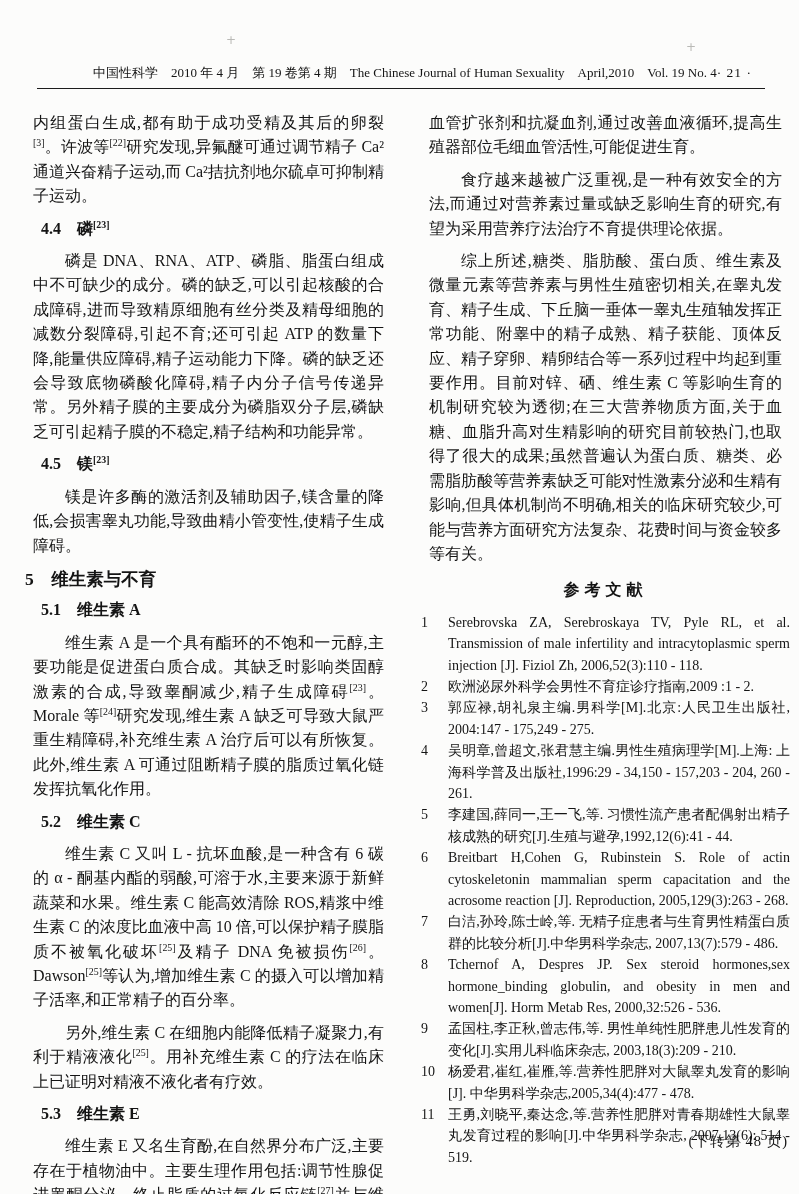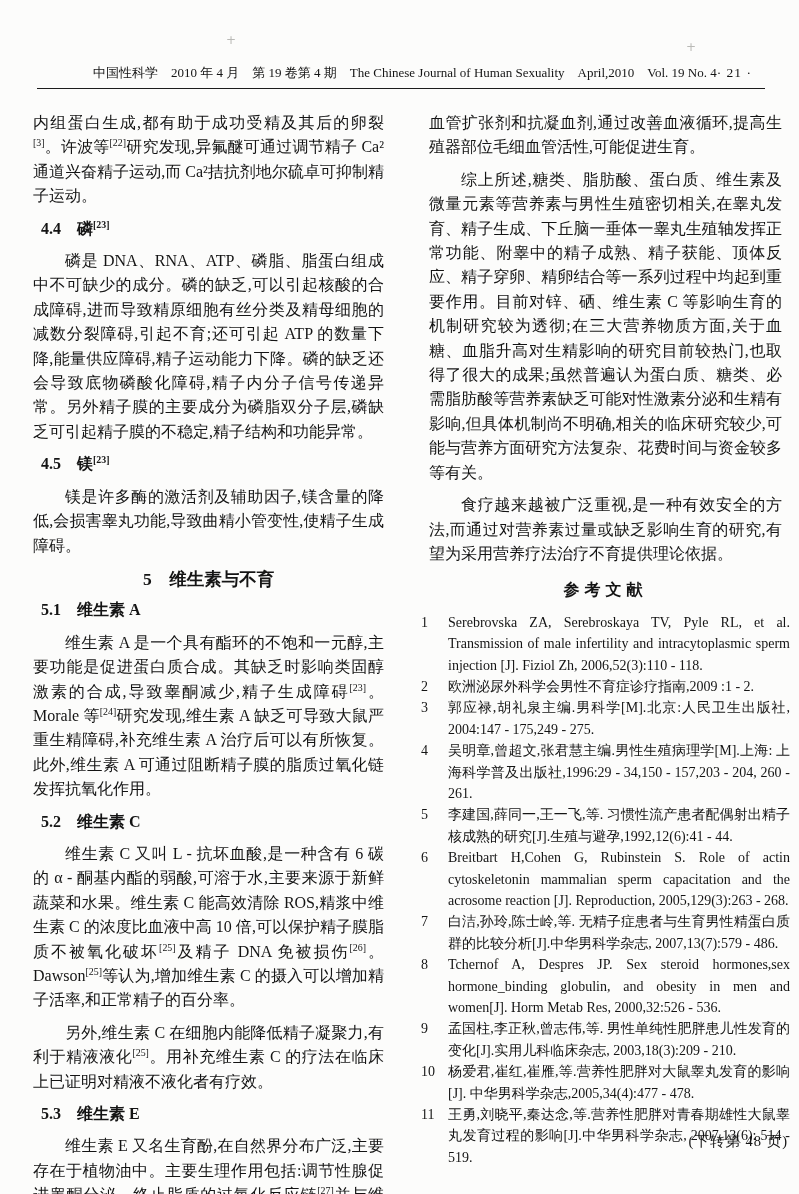--- a/index.html
+++ b/index.html
@@ -10,21 +10,21 @@
           justify-content:center;align-items:baseline;font-size:13px;white-space:nowrap;}
   .header .pno{font-size:13.5px;letter-spacing:1px;}
   .rule{position:absolute;top:88px;left:37px;width:728px;border-top:1.7px solid #1c1c1c;}
   .columns{position:absolute;top:103px;left:25px;width:765px;display:flex;gap:29px;}
   .col{text-align:justify;font-size:16px;line-height:24.4px;}
   .col-left{width:367px;}
   .col-right{width:369px;}
   p{margin:8px;}
   .ind{text-indent:2em;}
   .sub{font-weight:bold;text-indent:1em;margin:0;}
-  .center-head{font-weight:bold;font-size:17.5px;text-align:center;text-indent:0;margin:9px 0 7px;}
+  .center-head{font-weight:bold;font-size:17.5px;text-align:left;text-indent:0;margin:9px 0 7px;}
   .refs-head{font-weight:bold;font-size:16px;text-align:center;letter-spacing:5px;margin:12px 0 9px;}
   .refs{position:relative;font-size:14px;line-height:21.4px;}
   .ref{display:flex;}
   .ref-num{flex:none;width:27px;}
   .ref-text{flex:1;text-align:justify;}
   .continued{position:absolute;right:2px;bottom:16px;font-size:14.5px;letter-spacing:1px;}
   sup{font-size:0.62em;line-height:0;vertical-align:super;}
 </style>
 </head>
 <body>
@@ -53,22 +53,22 @@
       <p class="ind">维生素 A 是一个具有酯环的不饱和一元醇,主要功能是促进蛋白质合成。其缺乏时影响类固醇激素的合成,导致睾酮减少,精子生成障碍<sup>[23]</sup>。Morale 等<sup>[24]</sup>研究发现,维生素 A 缺乏可导致大鼠严重生精障碍,补充维生素 A 治疗后可以有所恢复。此外,维生素 A 可通过阻断精子膜的脂质过氧化链发挥抗氧化作用。</p>
       <p class="sub">5.2　维生素 C</p>
       <p class="ind">维生素 C 又叫 L - 抗坏血酸,是一种含有 6 碳的 α - 酮基内酯的弱酸,可溶于水,主要来源于新鲜蔬菜和水果。维生素 C 能高效清除 ROS,精浆中维生素 C 的浓度比血液中高 10 倍,可以保护精子膜脂质不被氧化破坏<sup>[25]</sup>及精子 DNA 免被损伤<sup>[26]</sup>。Dawson<sup>[25]</sup>等认为,增加维生素 C 的摄入可以增加精子活率,和正常精子的百分率。</p>
       <p class="ind">另外,维生素 C 在细胞内能降低精子凝聚力,有利于精液液化<sup>[25]</sup>。用补充维生素 C 的疗法在临床上已证明对精液不液化者有疗效。</p>
       <p class="sub">5.3　维生素 E</p>
       <p class="ind">维生素 E 又名生育酚,在自然界分布广泛,主要存在于植物油中。主要生理作用包括:调节性腺促进睾酮分泌、终止脂质的过氧化反应链<sup>[27]</sup>并与维生素 A、维生素 C、谷胱甘肽、硒协同起抗氧化作用、增强机体免疫力等。它的缺乏引起睾丸发育不良及生精障碍, 国外有动物研究表明,补充维生素 E 可增加精液量、精子密度、精子活力及精子活率<sup>[28]</sup>。维生素 E 还是一种很重要的</p>
     </div>
 
     <div class="col col-right">
       <p>血管扩张剂和抗凝血剂,通过改善血液循环,提高生殖器部位毛细血管活性,可能促进生育。</p>
+      <p class="ind">食疗越来越被广泛重视,是一种有效安全的方法,而通过对营养素过量或缺乏影响生育的研究,有望为采用营养疗法治疗不育提供理论依据。</p>
       <p class="ind">综上所述,糖类、脂肪酸、蛋白质、维生素及微量元素等营养素与男性生殖密切相关,在睾丸发育、精子生成、下丘脑一垂体一睾丸生殖轴发挥正常功能、附睾中的精子成熟、精子获能、顶体反应、精子穿卵、精卵结合等一系列过程中均起到重要作用。目前对锌、硒、维生素 C 等影响生育的机制研究较为透彻;在三大营养物质方面,关于血糖、血脂升高对生精影响的研究目前较热门,也取得了很大的成果;虽然普遍认为蛋白质、糖类、必需脂肪酸等营养素缺乏可能对性激素分泌和生精有影响,但具体机制尚不明确,相关的临床研究较少,可能与营养方面研究方法复杂、花费时间与资金较多等有关。</p>
-      <p class="ind">食疗越来越被广泛重视,是一种有效安全的方法,而通过对营养素过量或缺乏影响生育的研究,有望为采用营养疗法治疗不育提供理论依据。</p>
 
       <p class="refs-head">参考文献</p>
 
       <div class="refs">
         <div class="ref">
           <span class="ref-num">1</span>
           <span class="ref-text">Serebrovska ZA, Serebroskaya TV, Pyle RL, et al. Transmission of male infertility and intracytoplasmic sperm injection [J]. Fiziol Zh, 2006,52(3):110 - 118.</span>
         </div>
         <div class="ref">
           <span class="ref-num">2</span>

